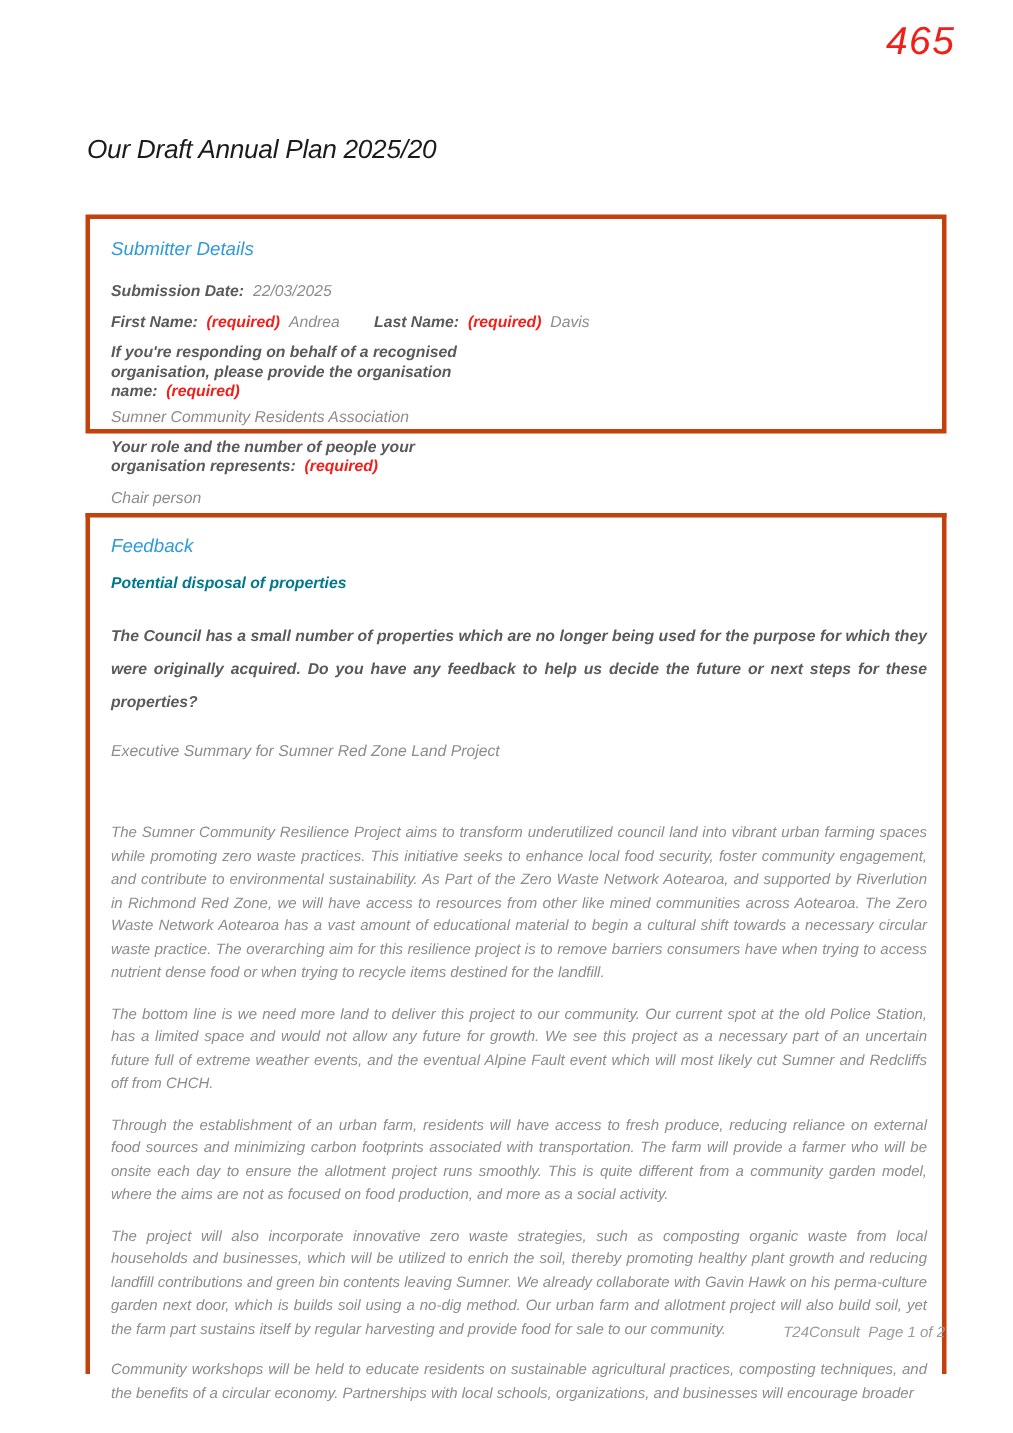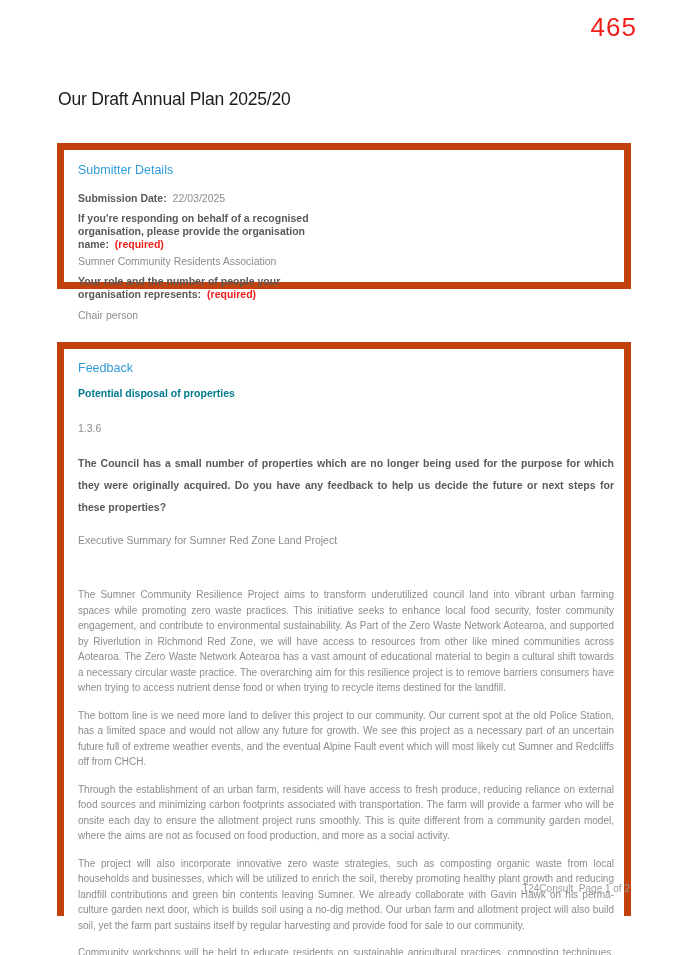--- a/index.html
+++ b/index.html
@@ -1,37 +1,38 @@
 <!DOCTYPE html>
 <html><head>
 <meta charset="utf-8">
 <style>
   html,body{margin:0;padding:0;background:#ffffff;}
   .page{
     position:relative;width:675px;height:955px;background:#ffffff;overflow:hidden;
     font-family:"Liberation Sans","DejaVu Sans",sans-serif;
+    font-style:italic;
   }
   
   .page-number{
     position:absolute;top:12px;right:38px;
     font-size:26px;color:#f01f1a;letter-spacing:1px;
   }
   .doc-title{
     position:absolute;left:58px;top:89px;
     font-size:17.5px;color:#1b1b1b;letter-spacing:-0.2px;
   }
   .logo{position:absolute;top:73px;right:40px;display:flex;align-items:center;}
   .logo-text{text-align:right;font-family:"Liberation Serif","DejaVu Serif",serif;font-weight:bold;color:#161616;margin-right:5px;}
   .logo-line1{font-size:19px;line-height:19px;letter-spacing:-0.4px;}
   .logo-line2{font-size:16px;line-height:16px;letter-spacing:-0.3px;}
   .logo-icon svg{display:block;}
   
   .box{
     position:absolute;left:57px;width:574px;box-sizing:border-box;
-    border:7px solid #c2410c;background:#ffffff;overflow:visible;
+    border:3px solid #c2410c;background:#ffffff;overflow:visible;
   }
   .box-submitter{top:143px;height:146px;padding:12px 10px 0 14px;}
   .box-feedback{top:342px;height:574px;border-bottom:none;padding:11px 10px 0 14px;}
   .section-heading{
     margin:0;font-size:12.5px;font-weight:400;color:#2f9bd8;line-height:16px;
   }
   
   .row{font-size:10.5px;line-height:14px;color:#8c8c8c;}
   .lbl{font-weight:bold;color:#5a5a5a;}
   .req{font-weight:bold;color:#f01f1a;margin-left:3px;}
@@ -75,20 +76,28 @@
 
 
   <section class="box box-submitter">
     <h2 class="section-heading">Submitter Details</h2>
 
     <div class="row row-date">
       <span class="lbl">Submission Date:</span>
       <span class="val">22/03/2025</span>
     </div>
 
+    <div class="row row-names">
+      <span class="lbl">First Name:</span>
+      <span class="req">(required)</span>
+      <span class="val">Andrea</span>
+      <span class="lbl lastname">Last Name:</span>
+      <span class="req">(required)</span>
+      <span class="val">Davis</span>
+    </div>
 
     <div class="row lbl-block org-label">
       <span class="lbl">If you're responding on behalf of a recognised organisation, please provide the organisation name:</span>
       <span class="req">(required)</span>
     </div>
 
     <div class="row val org-value">Sumner Community Residents Association</div>
 
     <div class="row lbl-block role-label">
       <span class="lbl">Your role and the number of people your organisation represents:</span>
@@ -96,21 +105,20 @@
     </div>
 
     <div class="row val role-value">Chair person</div>
   </section>
 
   <section class="box box-feedback">
     <h2 class="section-heading">Feedback</h2>
 
     <div class="topic">Potential disposal of properties</div>
 
-    <div class="qnum">1.3.6</div>
 
     <div class="question">The Council has a small number of properties which are no longer being used for the purpose for which they were originally acquired. Do you have any feedback to help us decide the future or next steps for these properties?</div>
 
     <div class="resp-title">Executive Summary for Sumner Red Zone Land Project</div>
 
     <p class="para p-first">The Sumner Community Resilience Project aims to transform underutilized council land into vibrant urban farming spaces while promoting zero waste practices. This initiative seeks to enhance local food security, foster community engagement, and contribute to environmental sustainability. As Part of the Zero Waste Network Aotearoa, and supported by Riverlution in Richmond Red Zone, we will have access to resources from other like mined communities across Aotearoa.  The Zero Waste Network Aotearoa has a vast amount of educational material to begin a cultural shift towards a necessary circular waste practice.   The overarching aim for this resilience project is to remove barriers consumers have when trying to access nutrient dense food or when trying to recycle items destined for the landfill.</p>
     <p class="para">The bottom line is we need more land to deliver this project to our community. Our current spot at the old Police Station, has a limited space and would not allow any future for growth. We see this project as a necessary part of an uncertain future full of extreme weather events, and the eventual Alpine Fault event which will most likely cut Sumner and Redcliffs off from CHCH.</p>
     <p class="para">Through the establishment of an urban farm, residents will have access to fresh produce, reducing reliance on external food sources and minimizing carbon footprints associated with transportation. The farm will provide a farmer who will be onsite each day to ensure the allotment project runs smoothly.  This is quite different from a community garden model, where the aims are not as focused on food production, and more as a social activity.</p>
     <p class="para">The project will also incorporate innovative zero waste strategies, such as composting organic waste from local households and businesses, which will be utilized to enrich the soil, thereby promoting healthy plant growth and reducing landfill contributions and green bin contents leaving Sumner.   We already collaborate with Gavin Hawk on his perma-culture garden next door, which is builds soil using a no-dig method. Our urban farm and allotment project will also build soil, yet the  farm part sustains itself by regular harvesting and provide food for sale to our community.</p>
     <p class="para">Community workshops will be held to educate residents on sustainable agricultural practices, composting techniques, and the benefits of a circular economy. Partnerships with local schools, organizations, and businesses will encourage broader</p>

